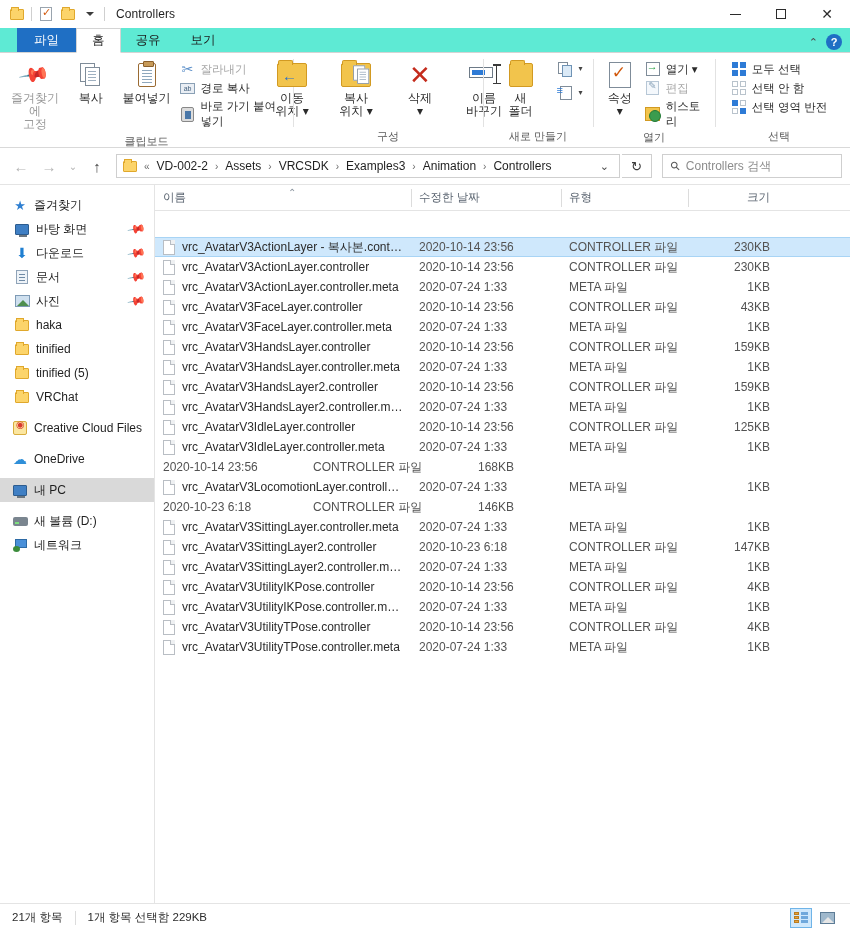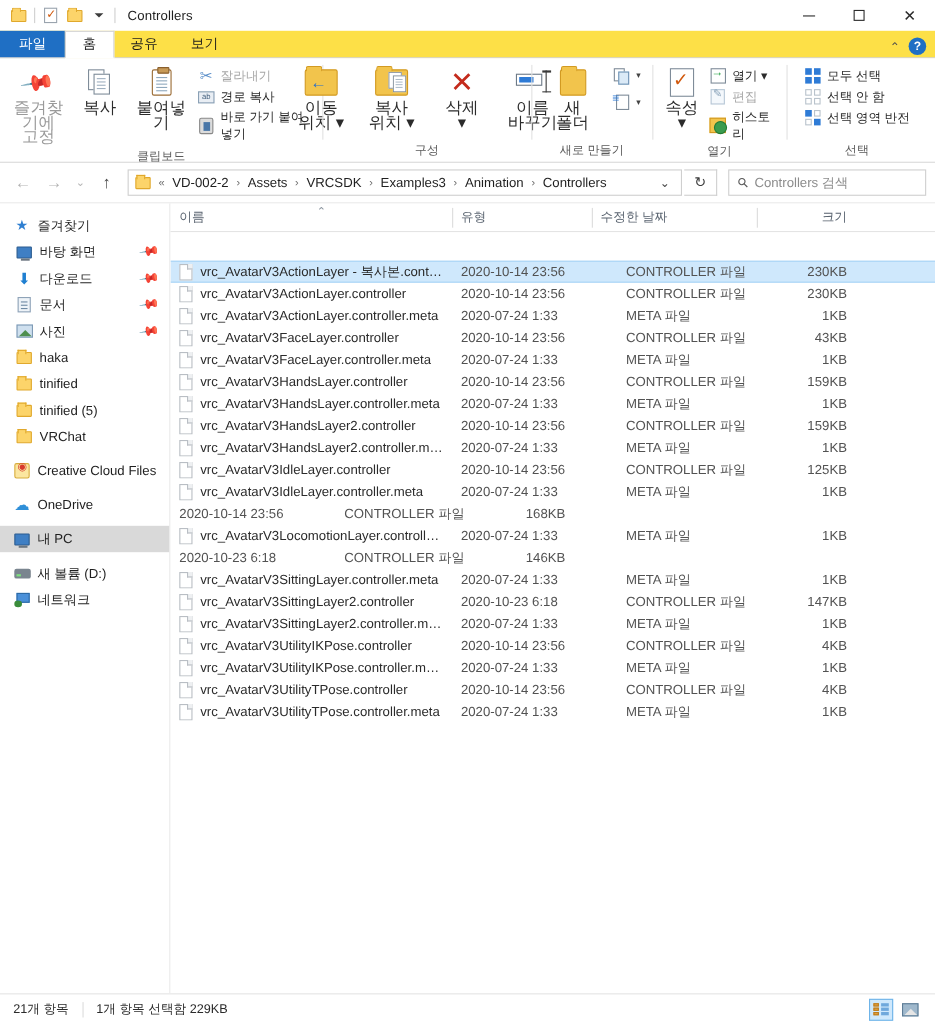--- a/index.html
+++ b/index.html
@@ -23,37 +23,37 @@
   .props-ico { width:12px; height:14px; background:#fff; border:1px solid #9aa4ae; position:relative; }
   .props-ico:after { content:"✓"; position:absolute; left:1px; top:-2px; font-size:11px; color:#d1590d; font-weight:bold; }
   .caret-dn { width:0; height:0; border-left:4px solid transparent; border-right:4px solid transparent; border-top:4px solid #3c3c3c; }
   .title-text { font-size: 12px; color:#1f1f1f; margin-left: 8px; letter-spacing: .1px; }
   .win-controls { position:absolute; right:0; top:0; display:flex; height:28px; }
   .win-btn { width:46px; height:28px; display:flex; align-items:center; justify-content:center; font-size:13px; color:#2b2b2b; }
   .sq { width:10px; height:10px; border:1px solid #2b2b2b; }
   .dash { width:11px; height:1px; background:#2b2b2b; }
 
   
-  .tabstrip { height:25px; display:flex; align-items:flex-end; background:#fde047; position:relative; flex:none; padding-left:0; }
+  .tabstrip { height:25px; display:flex; align-items:flex-end; background:#5eead4; position:relative; flex:none; padding-left:17px; }
   .tab { height:25px; padding:0 15px; display:flex; align-items:center; font-size:12.5px; color:#1a1a1a; position:relative; }
   .tab.file { background:#1f6fc4; color:#fff; padding:0 17px; }
   .tab.active { background:#fff; border:1px solid #d4d4d4; border-bottom:1px solid #fff; z-index:3; }
   .tabstrip:after { content:""; position:absolute; left:0; right:0; bottom:0; height:1px; background:#d4d4d4; }
   .ribbon-right { position:absolute; right:8px; bottom:3px; display:flex; align-items:center; gap:8px; }
   .chev-up { font-size:11px; color:#4d4d4d; }
   .help-ico { width:16px; height:16px; border-radius:50%; background:#1f6fc4; color:#fff; font-size:11px; display:flex; align-items:center; justify-content:center; font-weight:bold; }
 
   
   .ribbon { height:95px; background:#fff; border-bottom:1px solid #d9d9d9; display:flex; align-items:stretch; flex:none; position:relative; }
   .rgroup { display:flex; flex-direction:column; align-items:center; justify-content:flex-start; position:relative; padding:4px 0 0 0; }
   .rgroup + .rgroup:before { content:""; position:absolute; left:0; top:6px; bottom:20px; width:1px; background:#e2e2e2; }
   .rg-body { display:flex; align-items:flex-start; justify-content:center; flex:1; padding:0 8px; gap:2px; }
   .rg-label { font-size:11px; color:#5a5a5a; text-align:center; padding-bottom:3px; width:100%; }
   .bigbtn { width:62px; display:flex; flex-direction:column; align-items:center; gap:2px; padding:3px 2px; cursor:default; }
-  .bigbtn .lbl { font-size:15px; color:#2b2b2b; text-align:center; line-height:13px; }
+  .bigbtn .lbl { font-size:12px; color:#2b2b2b; text-align:center; line-height:13px; }
   .bigbtn .lbl.dim { color:#9a9a9a; }
   .icn { height:30px; display:flex; align-items:center; justify-content:center; }
   .smallcol { display:flex; flex-direction:column; gap:1px; padding-top:3px; }
   .smallbtn { display:flex; align-items:center; gap:5px; padding:1px 4px; font-size:11.5px; color:#2b2b2b; }
   .smallbtn.dim { color:#a6a6a6; }
   .sicn { width:16px; height:16px; display:flex; align-items:center; justify-content:center; flex:none; }
   .split-caret { font-size:8px; color:#444; line-height:8px; }
 
   
   .pin { font-size:20px; color:#8a9099; transform: rotate(35deg); display:inline-block; }
@@ -560,25 +560,25 @@
         <span class="nlabel">네트워크</span>
       </div>
     </div>
 
     <div class="files">
       <div class="colhead">
         <div class="col c-name">
           <span>이름</span>
           <span class="sortmark">⌃</span>
         </div>
+        <div class="col c-date">
+          <span>수정한 날짜</span>
+        </div>
         <div class="col c-type">
           <span>유형</span>
-        </div>
-        <div class="col c-date">
-          <span>수정한 날짜</span>
         </div>
         <div class="col c-size">
           <span>크기</span>
         </div>
       </div>
       <div class="rows" id="rows-host">
           <div class="row sel">
             <div class="cell c-name">
               <span class="fileico"></span>
               <span class="fname">vrc_AvatarV3ActionLayer - 복사본.contr...</span>

